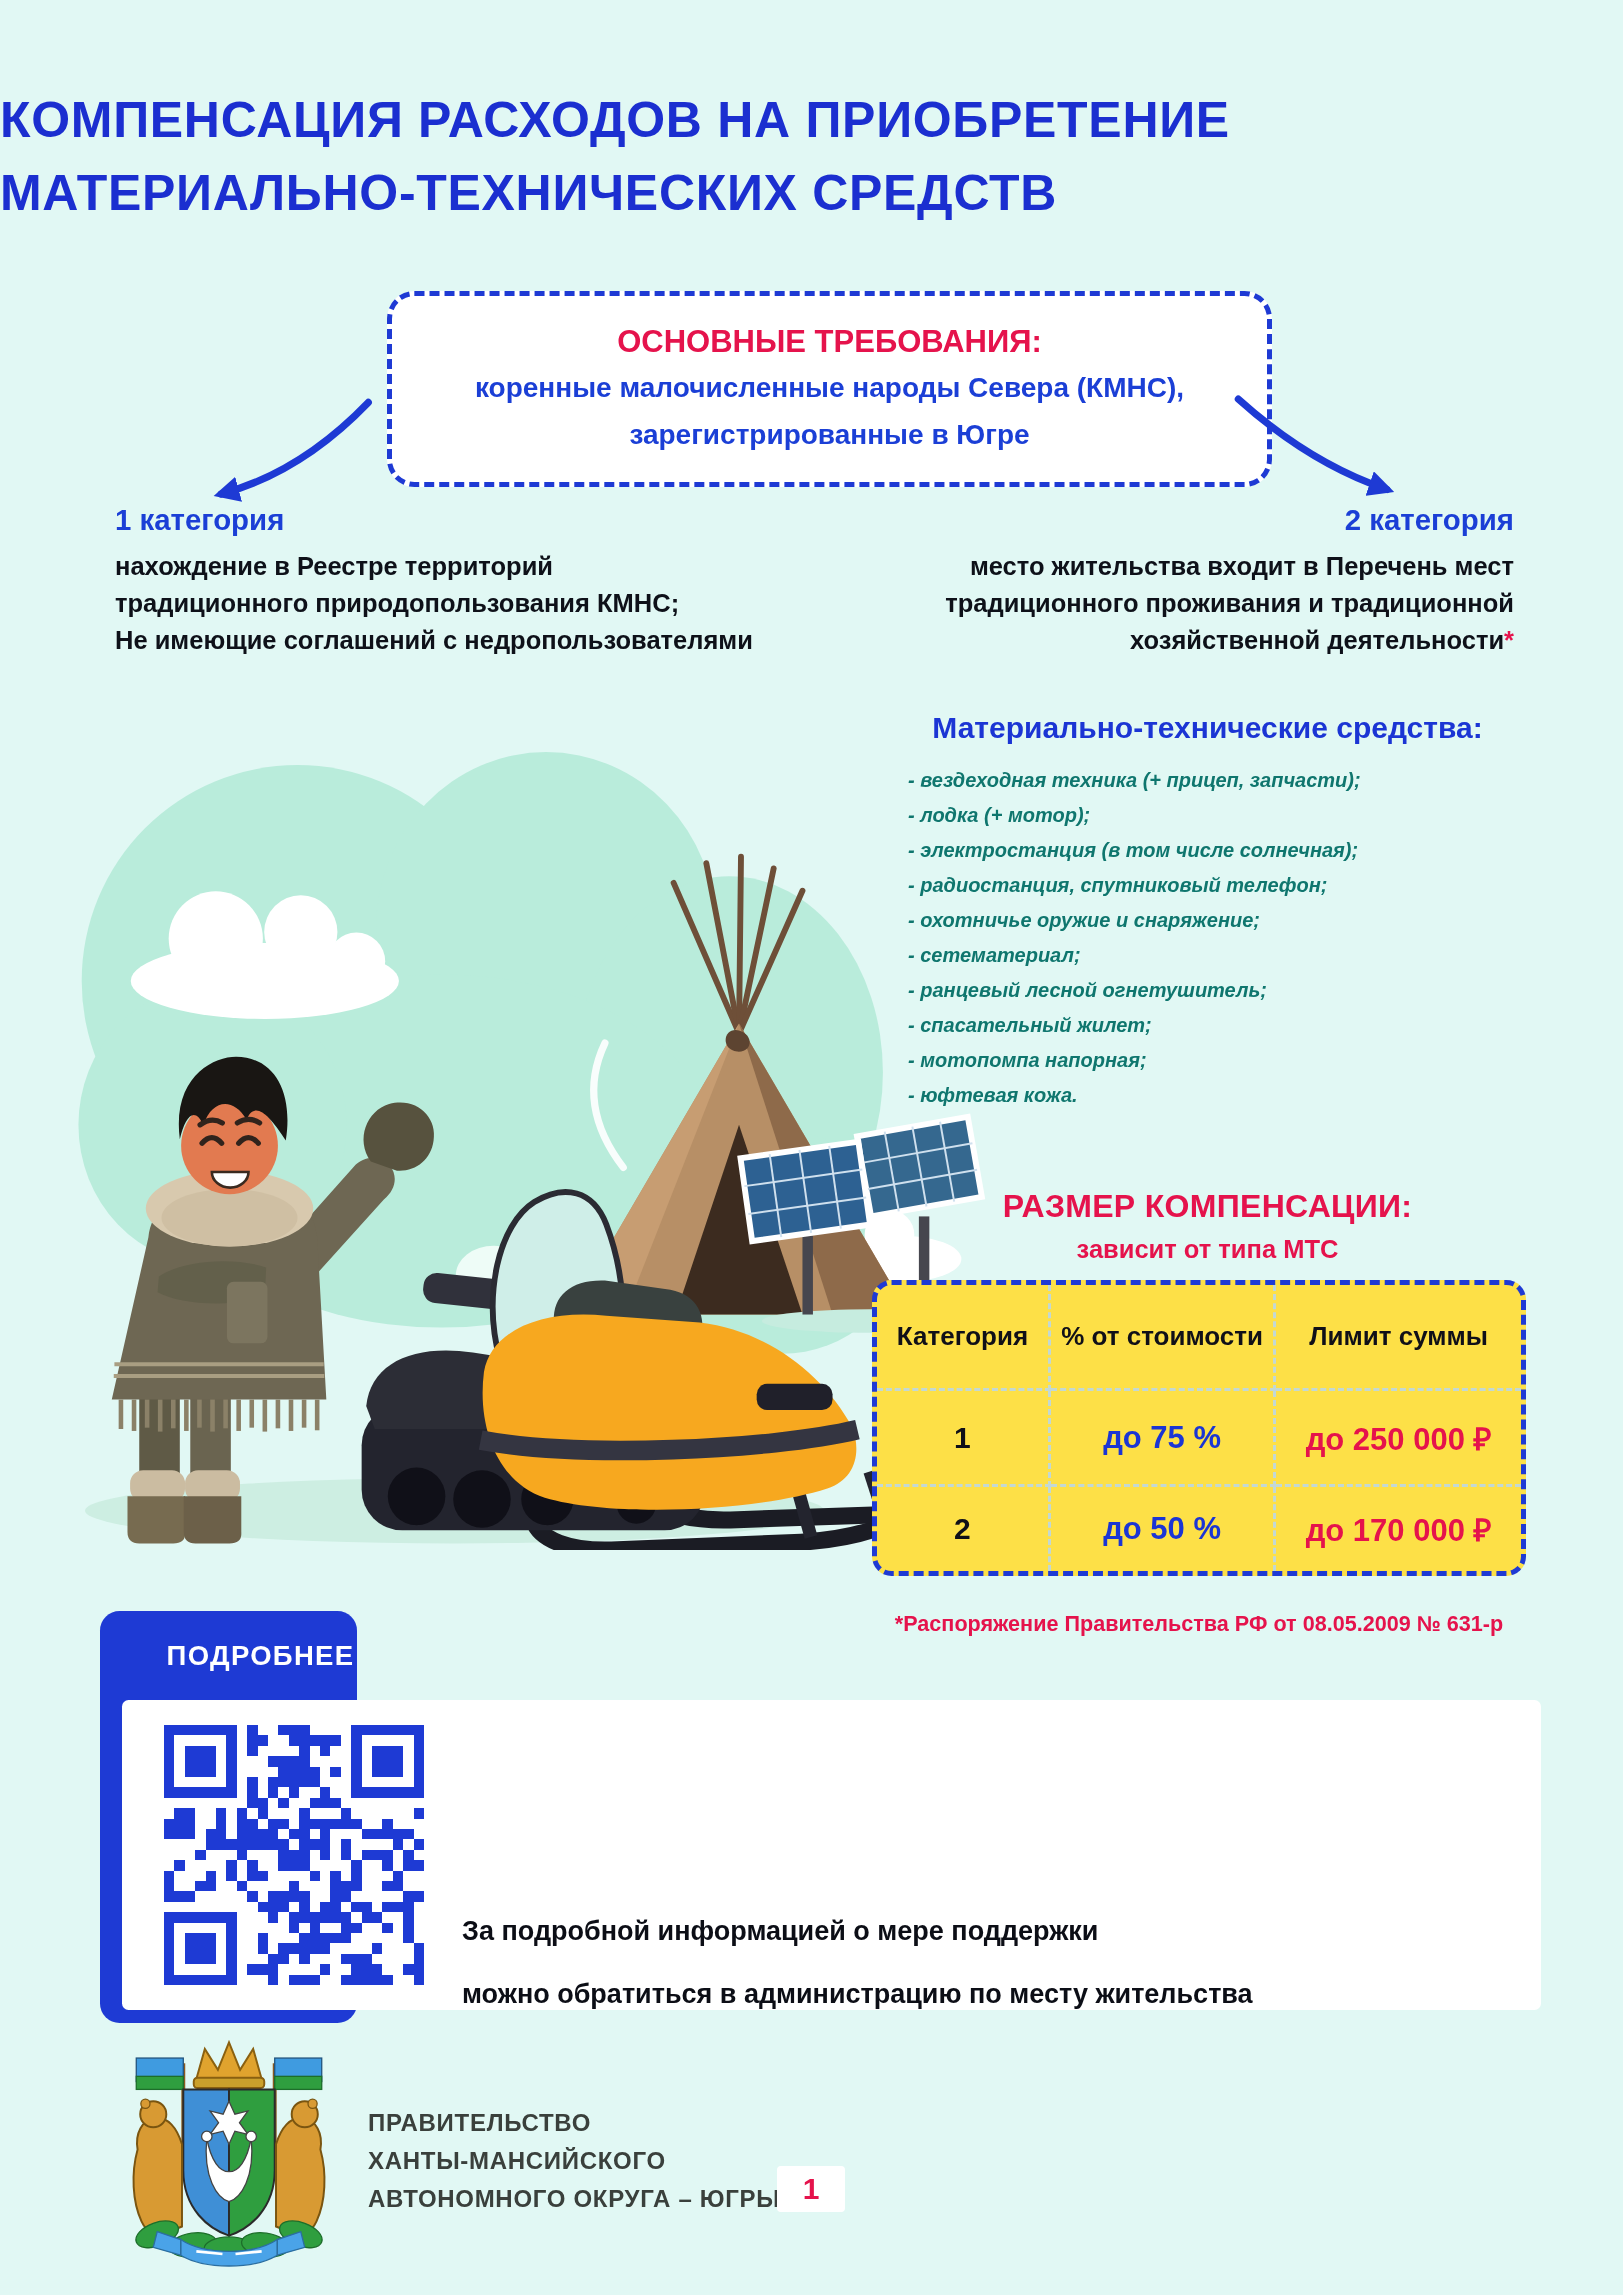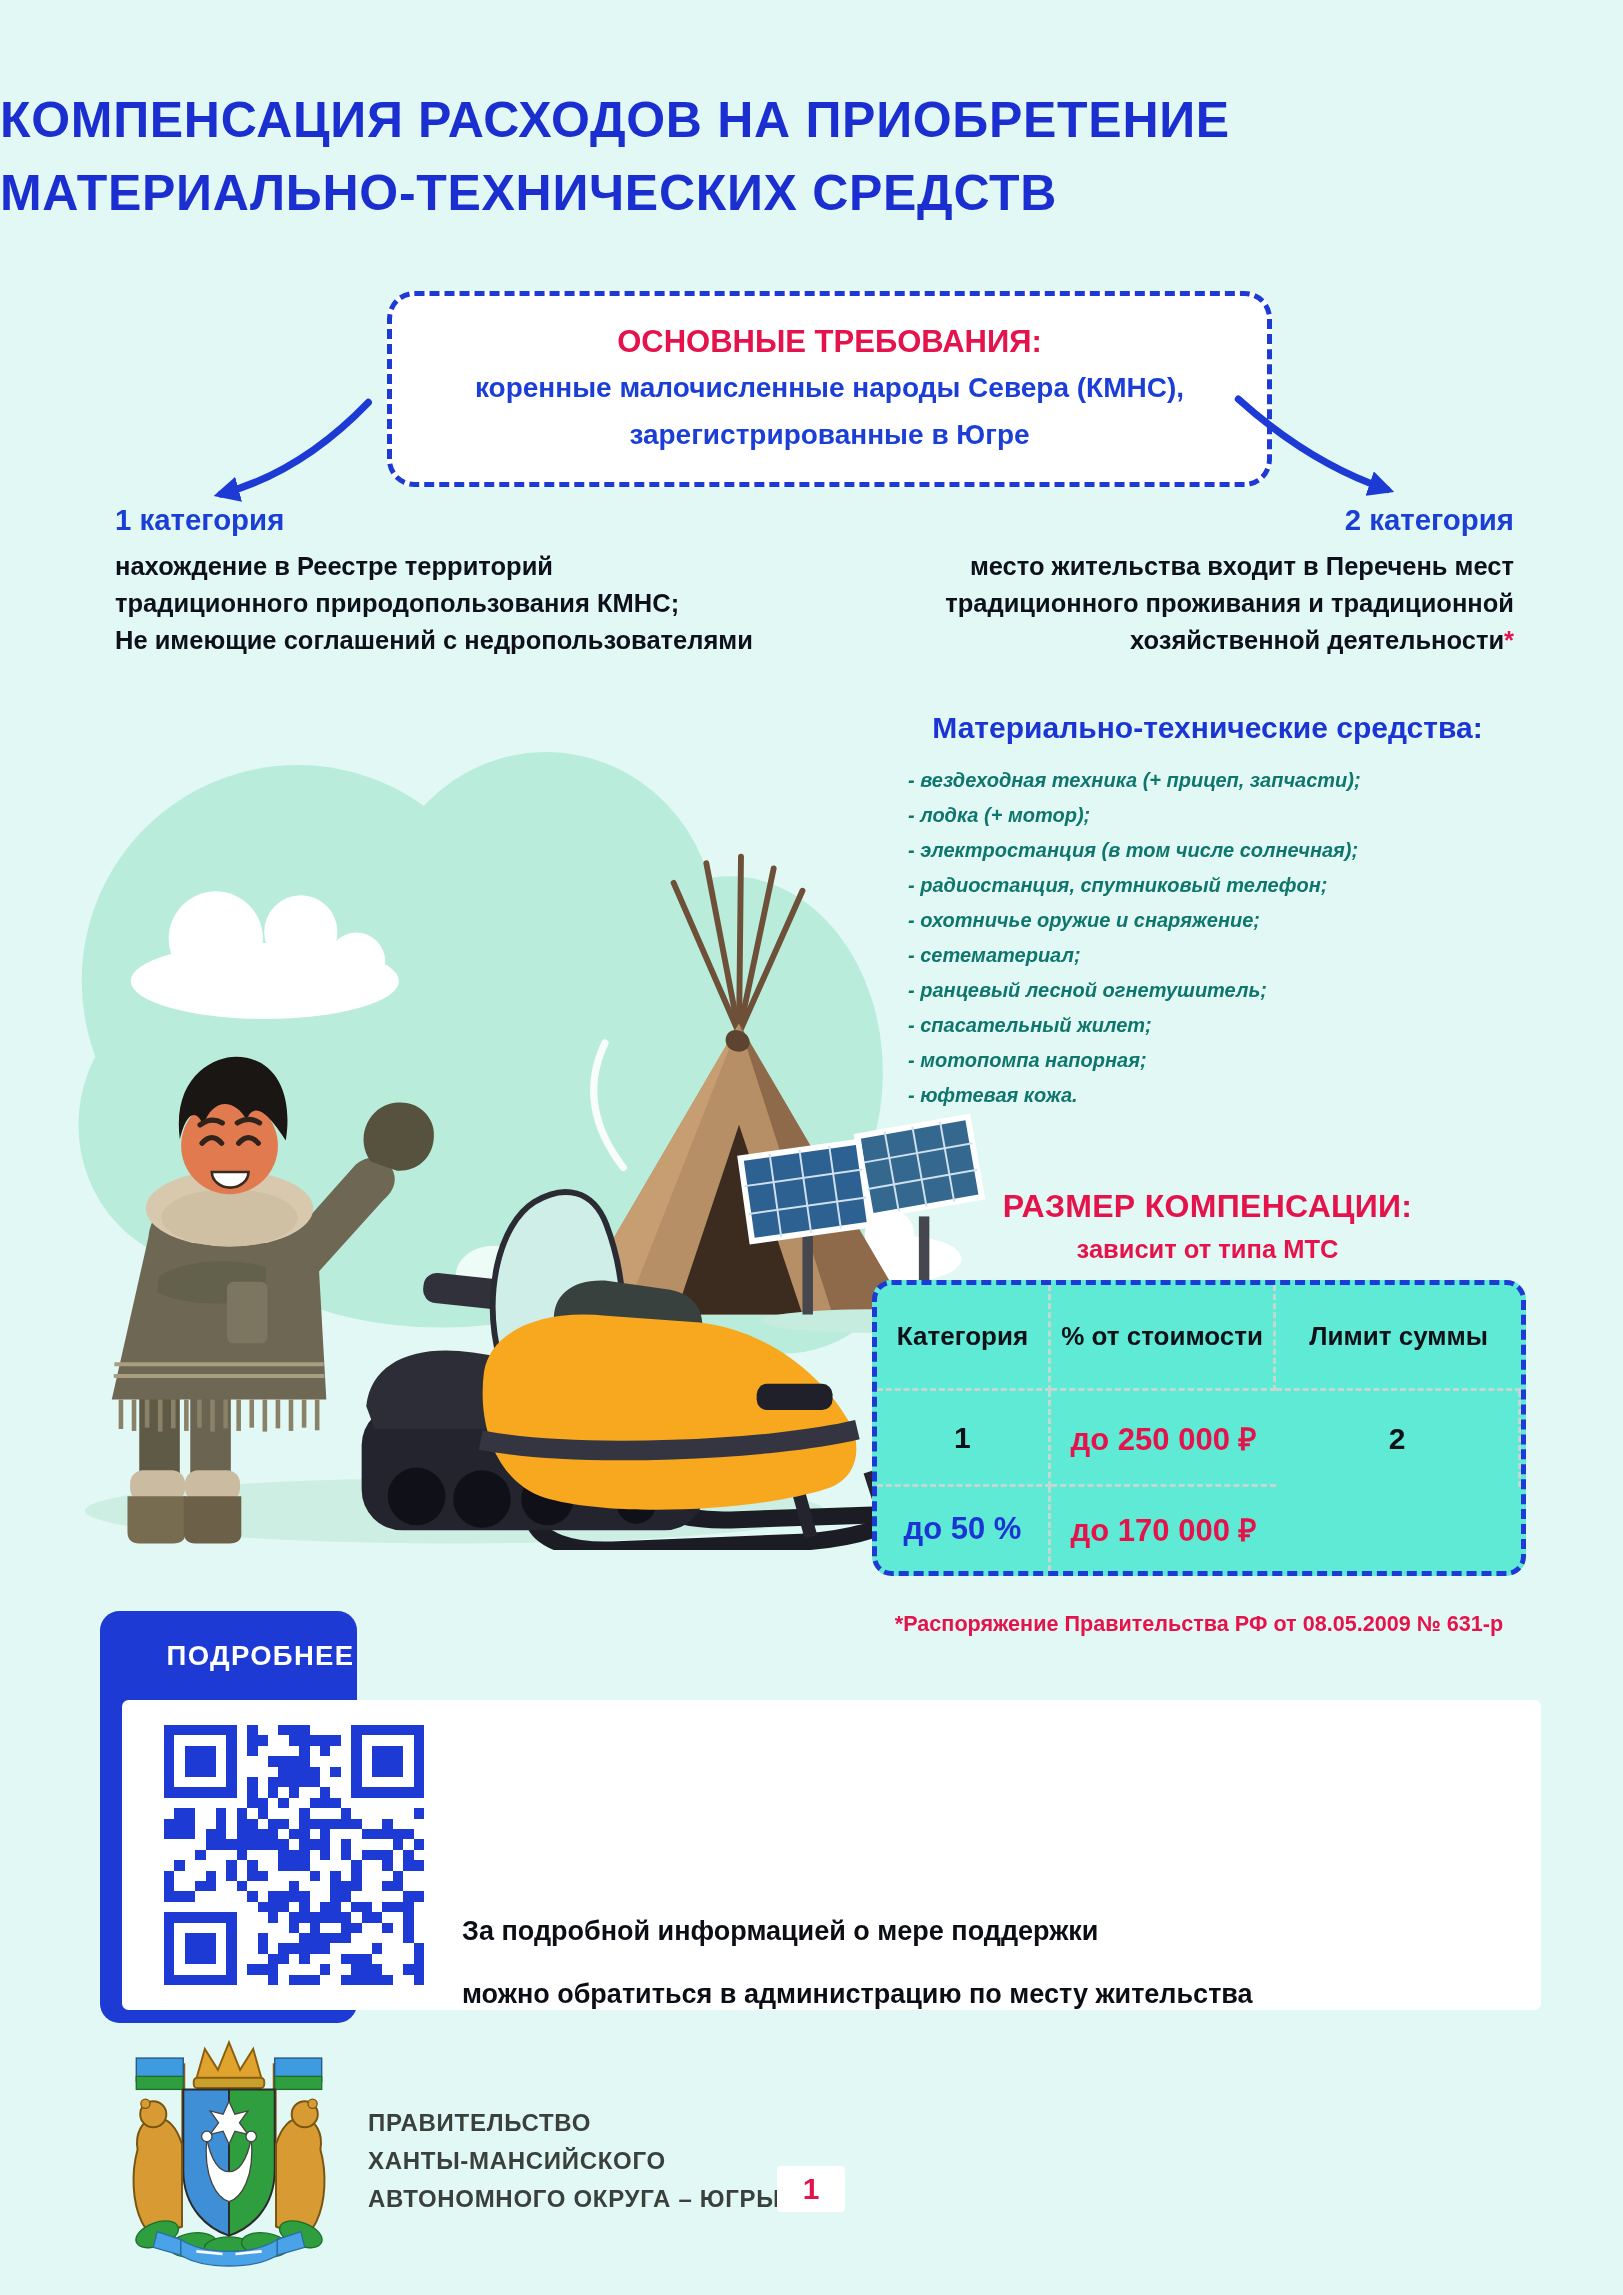--- a/index.html
+++ b/index.html
@@ -49,21 +49,21 @@
     font-size:32px;font-weight:800;color:#e5134c;letter-spacing:0.3px;
   }
   .comp-sub{
     left:877px;top:1235px;width:661px;text-align:center;
     font-size:25.5px;font-weight:700;color:#e5134c;
   }
 
   
   .comp-table{
     left:872px;top:1280px;width:654px;height:296px;box-sizing:border-box;
-    background:#5eead4;border:5.2px dashed #1e3ad4;border-radius:19.6px;
+    background:#fde047;border:5.2px dashed #1e3ad4;border-radius:19.6px;
     display:grid;grid-template-columns:27% 35% 38%;grid-template-rows:106px 96px auto;
     overflow:hidden;
   }
   .comp-table .cell{
     display:flex;align-items:center;justify-content:center;box-sizing:border-box;
   }
   .cell.v-sep{border-right:3.9px dashed #c3d8d3;}
   .cell.h-sep{border-bottom:3.9px dashed #c3d8d3;}
   .cell-header{font-size:26px;font-weight:800;color:#101018;}
   .cell-cat{font-size:30px;font-weight:700;color:#101018;}
@@ -316,20 +316,21 @@
 
 <div class="abs comp-heading">РАЗМЕР КОМПЕНСАЦИИ:</div>
 <div class="abs comp-sub">зависит от типа МТС</div>
 
 <div class="abs comp-table">
   <div class="cell cell-header v-sep h-sep">Категория</div>
   <div class="cell cell-header v-sep h-sep">% от стоимости</div>
   <div class="cell cell-header h-sep">Лимит суммы</div>
 
   <div class="cell cell-cat v-sep h-sep">1</div>
+  <div class="cell cell-percent v-sep h-sep">до 75 %</div>
   <div class="cell cell-limit h-sep">до 250 000 ₽</div>
 
   <div class="cell cell-cat v-sep">2</div>
   <div class="cell cell-percent v-sep">до 50 %</div>
   <div class="cell cell-limit">до 170 000 ₽</div>
 </div>
 
 <div class="abs footnote">*Распоряжение Правительства РФ от 08.05.2009 № 631-р</div>
 
 <div class="abs details-blue"></div>

